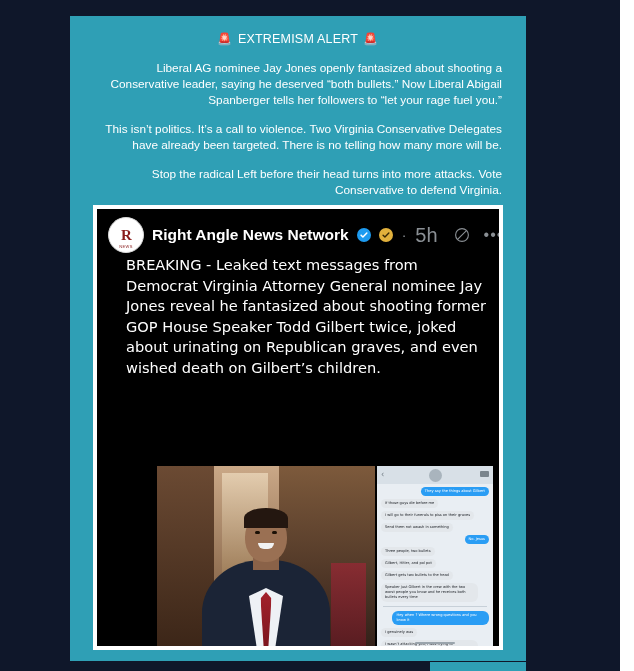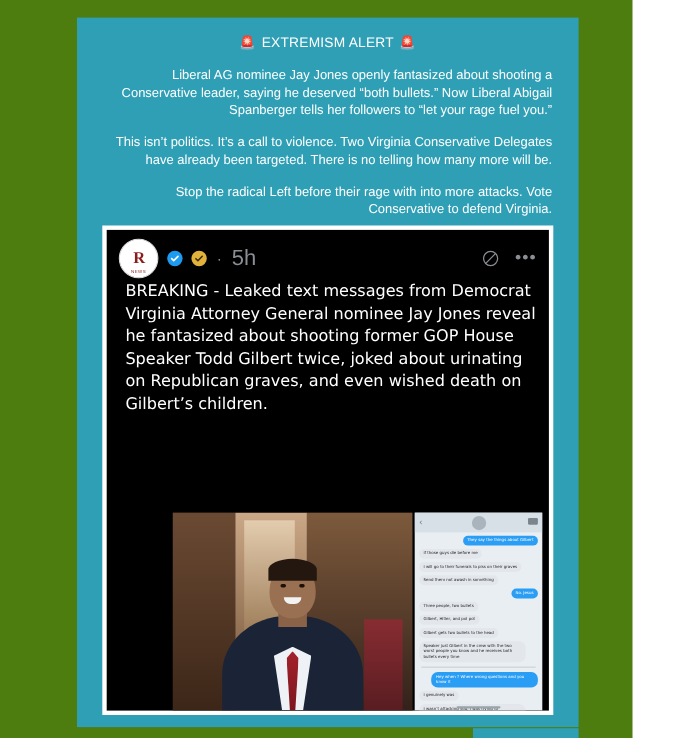--- a/index.html
+++ b/index.html
@@ -6,23 +6,23 @@
     margin: 0;
     padding: 0;
     background: #ffffff;
     width: 634px;
     height: 671px;
     overflow: hidden;
     font-family: "Liberation Sans", sans-serif;
   }
   #root {
     position: relative;
-    width: 575px;
+    width: 620px;
     height: 671px;
-    background: #4d7c0f;
+    background: #0f172a;
   }
   
   .bubble {
     position: absolute;
     left: 70px;
     top: 16px;
     width: 456px;
     height: 645px;
     background: #2f9fb5;
     box-sizing: border-box;
@@ -157,21 +157,21 @@
     color: #8a8f94;
     font-size: 16px;
     letter-spacing: 1px;
     line-height: 1;
     padding-left: 6px;
   }
   .post-body {
     color: #ffffff;
     font-size: 14.6px;
     line-height: 20.5px;
-    margin: 3px 0 0 6px;
+    margin: 3px 0 0 18px;
     font-family: "DejaVu Sans", sans-serif;
   }
   
   .media {
     position: absolute;
     left: 60px;
     bottom: 0;
     width: 336px;
     height: 180px;
     display: flex;
@@ -350,34 +350,35 @@
 <div id="root">
 
   <div class="bubble">
 
     <div class="alert-line">
       <span class="siren">🚨</span><span class="alert-text">EXTREMISM ALERT</span><span class="siren">🚨</span>
     </div>
 
     <p class="para">Liberal AG nominee Jay Jones openly fantasized about shooting a Conservative leader, saying he deserved “both bullets.” Now Liberal Abigail Spanberger tells her followers to “let your rage fuel you.”</p>
     <p class="para tight">This isn’t politics. It’s a call to violence. Two Virginia Conservative Delegates have already been targeted. There is no telling how many more will be.</p>
-    <p class="para">Stop the radical Left before their rage with into more attacks. Vote Conservative to defend Virginia.</p>
+    <p class="para">Stop the radical Left before their head turns into more attacks. Vote Conservative to defend Virginia.</p>
 
     <div class="optout">STOP to opt-out</div>
   </div>
 
   <div class="card">
     <div class="card-inner">
 
       <div class="post-head">
         <div class="avatar">
           <span class="mono">R</span>
           <span class="newsword">NEWS</span>
         </div>
 
+        <span class="acct-name">Right Angle News Network</span>
 
         <span class="verified">
           <svg width="10" height="10" viewBox="0 0 12 12" aria-hidden="true">
               <path d="M2.5 6.2 L4.7 8.4 L9.4 3.6" stroke="#ffffff" stroke-width="1.8" fill="none" stroke-linecap="round" stroke-linejoin="round"></path>
             </svg>
         </span>
 
         <span class="gold-badge">
           <svg width="10" height="10" viewBox="0 0 12 12" aria-hidden="true">
               <path d="M2.5 6.2 L4.7 8.4 L9.4 3.6" stroke="#3a2a05" stroke-width="1.7" fill="none" stroke-linecap="round" stroke-linejoin="round"></path>

